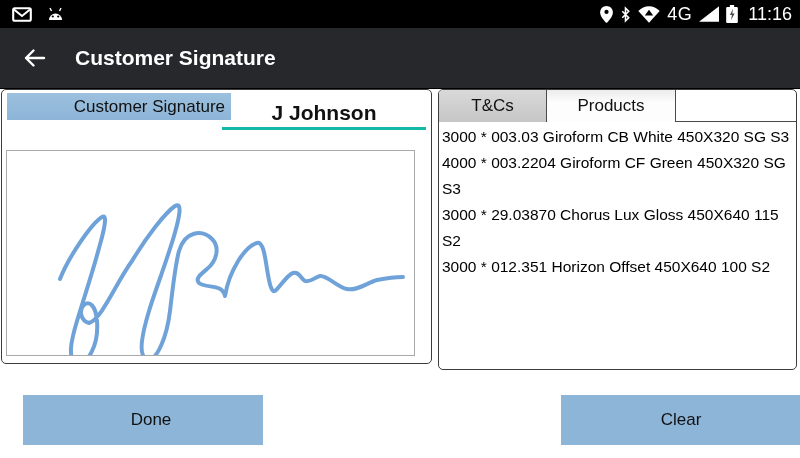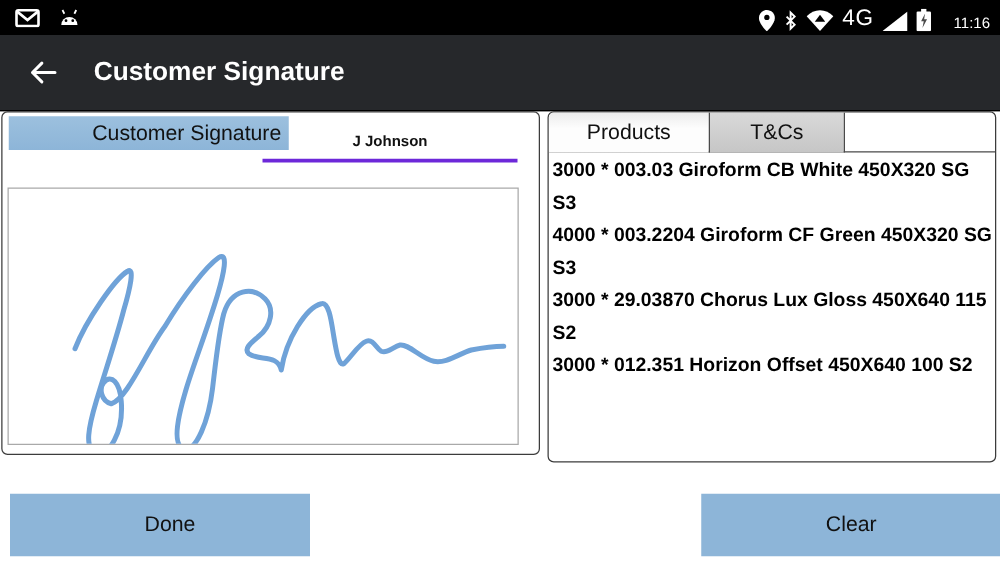--- a/index.html
+++ b/index.html
@@ -4,64 +4,64 @@
 <style>
   * { margin:0; padding:0; box-sizing:border-box; }
   html,body { width:800px; height:458px; overflow:hidden; background:#fff;
               font-family:"Liberation Sans", sans-serif; }
 
   
   .status-bar { position:absolute; left:0; top:0; width:800px; height:28px;
                 background:#000; display:flex; align-items:center; color:#fff; }
   .sb-left { display:flex; align-items:center; gap:15px; margin-left:12px; }
   .sb-spacer { flex:1; }
-  .sb-right { display:flex; align-items:flex-end; gap:7px; margin-right:8px; }
+  .sb-right { display:flex; align-items:center; gap:7px; margin-right:8px; }
   .sb-text { font-size:18px; color:#fff; letter-spacing:0.5px; }
-  .sb-time { font-size:12px; margin-left:11px; }
+  .sb-time { font-size:18px; margin-left:3px; }
 
   
   .app-bar { position:absolute; left:0; top:28px; width:800px; height:61px;
              background:#26282b; display:flex; align-items:center;
              border-bottom:1px solid #000; }
   .back-btn { width:26px; height:26px; margin-left:21px; display:flex;
               align-items:center; justify-content:center; }
   .app-title { color:#fff; font-size:21px; font-weight:bold; margin-left:28px; }
 
   
   .left-panel { position:absolute; left:1px; top:89px; width:431px; height:275px;
                 border:1px solid #3c3c3c; border-radius:5px; background:#fff; }
   .sig-label { position:absolute; left:5px; top:3px; width:224px; height:27px;
                background:linear-gradient(#9cc0de,#8db5d8);
                color:#111; font-size:17px; line-height:27px;
                text-align:right; padding-right:6px; }
-  .name-field { position:absolute; left:208px; top:9px; width:204px; height:31px;
-                text-align:center; font-size:12px; font-weight:bold; color:#111;
-                line-height:28px; border-bottom:3px solid #6d28d9; }
+  .name-field { position:absolute; left:220px; top:9px; width:204px; height:31px;
+                text-align:center; font-size:21px; font-weight:bold; color:#111;
+                line-height:28px; border-bottom:3px solid #14b8a6; }
   .sig-canvas { position:absolute; left:4px; top:60px; width:409px; height:206px;
                 border:1px solid #a9a9a9; background:#fff; overflow:hidden; }
   .sig-canvas svg { display:block; }
 
   .right-panel { position:absolute; left:438px; top:89px; width:359px; height:281px;
                  border:1px solid #3c3c3c; border-radius:5px; background:#fff;
                  overflow:hidden; }
   .tab-bar { display:flex; height:32px; border-bottom:1px solid #4a4a4a; }
   .tab { height:32px; font-size:17px; color:#111; text-align:center;
          line-height:31px; border-right:1px solid #4a4a4a; }
   .tab.selected { width:108px; background:linear-gradient(#d9d9d9,#c6c6c6); }
   .tab.unselected { width:129px; background:linear-gradient(#ececec,#fdfdfd 40%); }
   .product-list { padding:2px 2px 0 3px; font-size:15.5px; line-height:26px;
                   color:#000; }
-  .product-item { word-wrap:break-word;font-weight:bold; }
+  .product-item { word-wrap:break-word; }
 
   
   .btn { position:absolute; top:395px; width:240px; height:50px;
          background:#8db5d8; border:none; color:#111; font-size:17px;
          font-family:"Liberation Sans", sans-serif; text-align:center;
          line-height:50px; cursor:pointer; }
-  .btn-done { left:8px;padding-left:16px; }
+  .btn-done { left:23px;padding-left:16px; }
   .btn-clear { left:561px; }
 </style>
 </head>
 <body>
 
 <div class="status-bar">
   <div class="sb-left">
     <svg width="20" height="15" viewBox="0 0 20 15">
       <rect x="1.2" y="1.2" width="17.6" height="12.6" rx="1.5" fill="none" stroke="#fff" stroke-width="2.1"></rect>
       <path d="M2,2.5 L10,9 L18,2.5" fill="none" stroke="#fff" stroke-width="2.1"></path>
@@ -114,25 +114,25 @@
   <div class="name-field">J Johnson</div>
   <div class="sig-canvas">
     <svg width="409" height="206" viewBox="0 0 409 206">
       <path fill="none" stroke="#6fa2d8" stroke-width="4" stroke-linecap="round" stroke-linejoin="round" d="M 53,128 C 62,105 85,72 95,66 C 101,62 97,80 92,97 C 86,120 76,150 70,170 C 64,190 60,208 70,212 C 80,214 92,195 90,170 C 89,155 82,148 76,155 C 72,160 74,170 82,172 C 95,168 110,130 125,110 C 140,85 158,62 168,55 C 176,50 172,68 167,85 C 158,115 148,140 142,160 C 136,180 130,205 140,208 C 150,211 160,185 163,160 C 166,135 168,115 172,100 C 178,80 195,78 205,88 C 213,96 210,110 200,118 C 193,124 188,128 192,132 C 200,138 215,132 218,145 C 222,120 238,95 250,92 C 256,90 258,105 260,118 C 262,130 264,142 268,140 C 273,136 280,124 286,122 C 292,120 294,128 298,130 C 303,132 308,126 313,125 C 320,124 330,136 340,138 C 350,140 360,132 370,129 C 380,127 390,126 396,126"></path>
     </svg>
   </div>
 </div>
 
 <div class="right-panel">
   <div class="tab-bar">
+    <div class="tab selected">
+      <span>T&amp;Cs</span>
+    </div>
     <div class="tab unselected">
       <span>Products</span>
-    </div>
-    <div class="tab selected">
-      <span>T&amp;Cs</span>
     </div>
   </div>
   <div class="product-list">
     <div class="product-item">3000 * 003.03 Giroform CB White 450X320 SG S3</div>
     <div class="product-item">4000 * 003.2204 Giroform CF Green 450X320 SG S3</div>
     <div class="product-item">3000 * 29.03870 Chorus Lux Gloss 450X640 115 S2</div>
     <div class="product-item">3000 * 012.351 Horizon Offset 450X640 100 S2</div>
   </div>
 </div>
 

